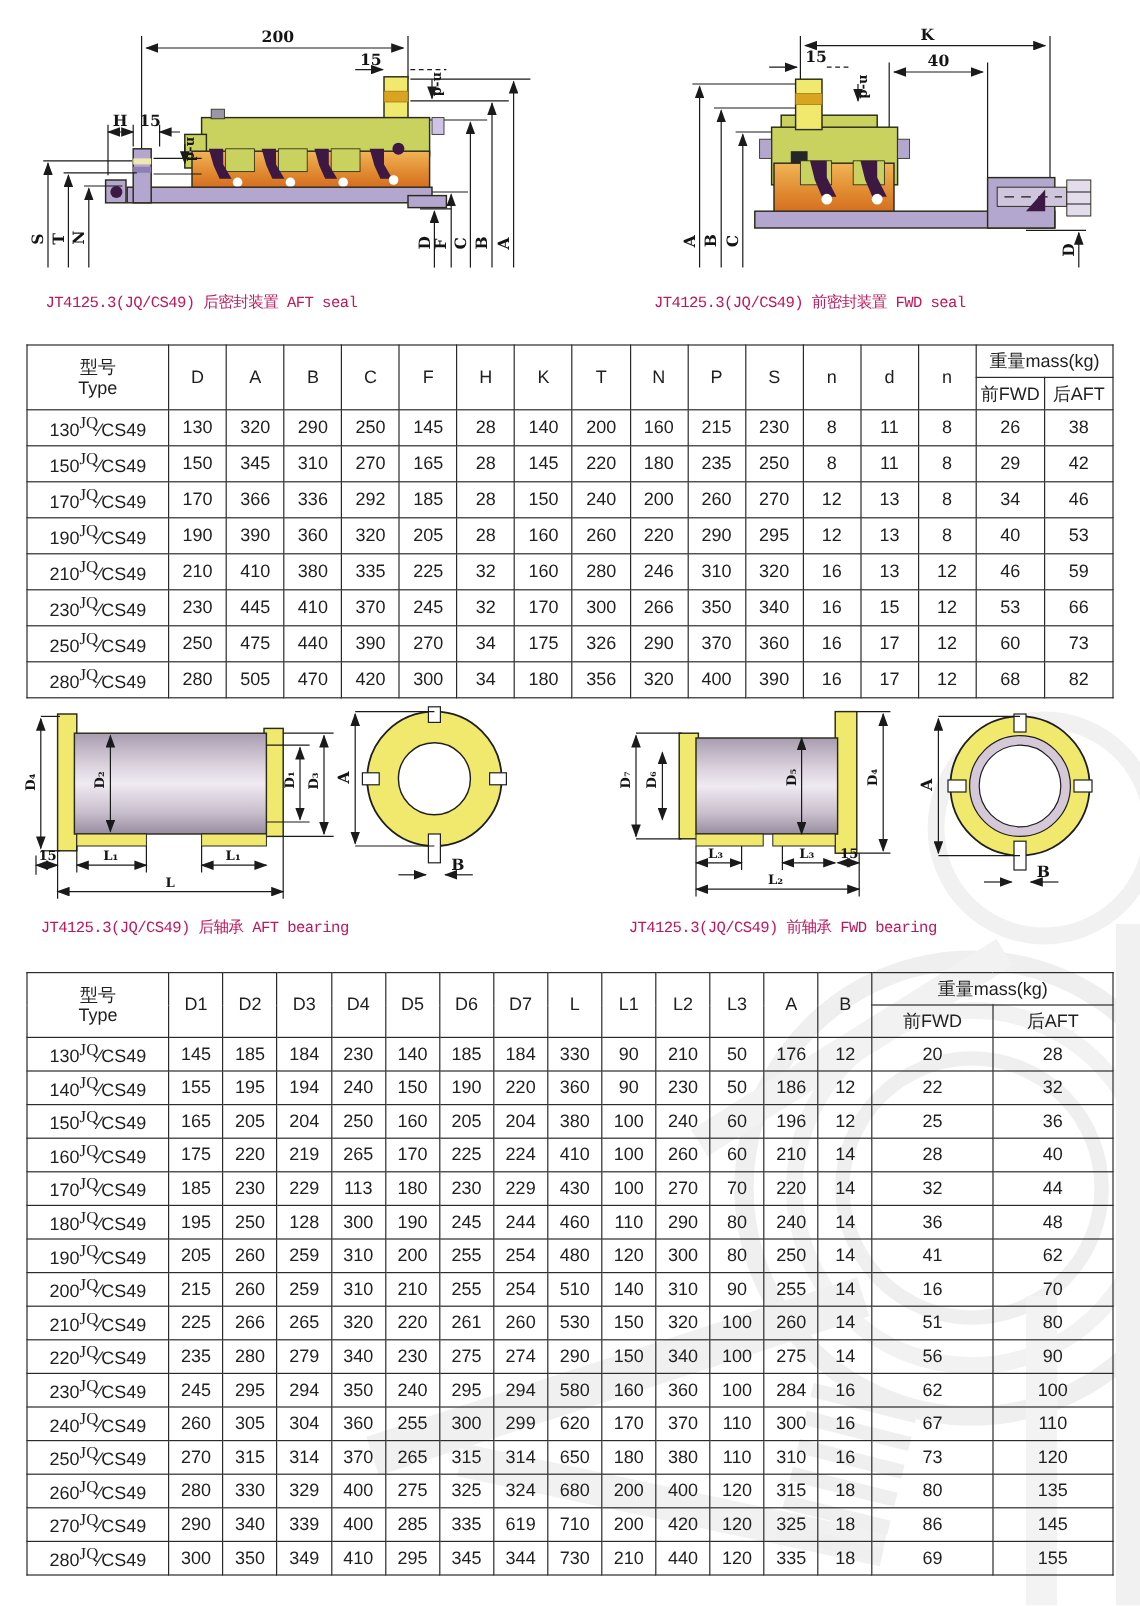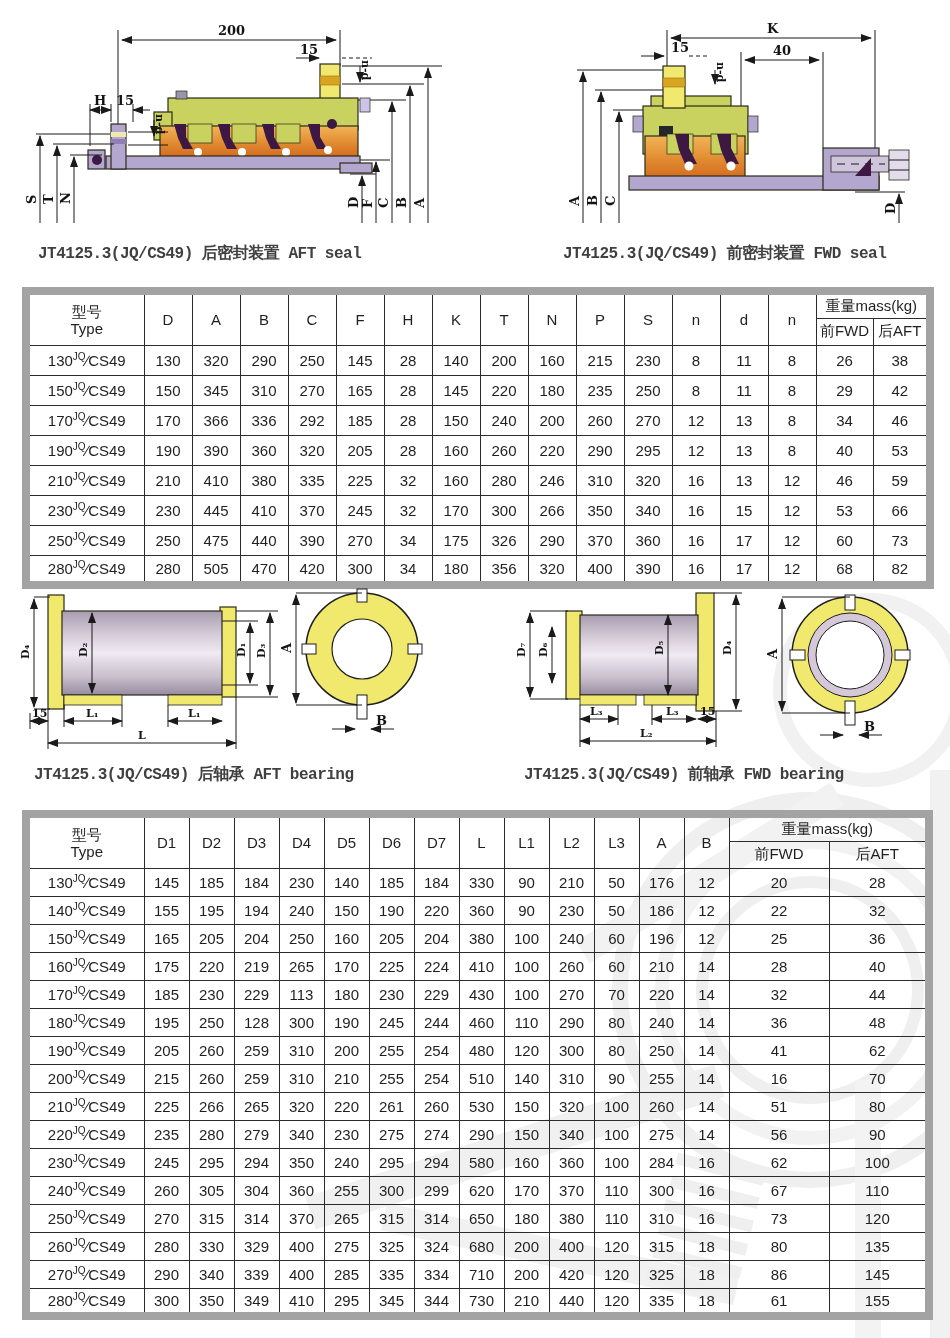--- a/index.html
+++ b/index.html
@@ -4,32 +4,32 @@
 <style>
   * { margin:0; padding:0; box-sizing:border-box; }
   html,body { width:950px; height:1338px; background:#ffffff; position:relative;
     font-family:"Liberation Sans", sans-serif; overflow:hidden; }
   .abs { position:absolute; }
   .layer0 { z-index:0; }
   .layer1 { z-index:1; }
 
   
   .caption { position:absolute; z-index:2; font-family:"Liberation Mono","DejaVu Sans Mono",monospace;
-    font-weight:bold; font-size:16px; color:#404040; white-space:nowrap; letter-spacing:-0.5px; }
+    font-weight:normal; font-size:13px; color:#be185d; white-space:nowrap; letter-spacing:-0.5px; }
 
   
   table { border-collapse:collapse; table-layout:fixed; background:transparent; }
   th, td { border:1px solid #2b2b2b; text-align:center; vertical-align:middle;
     color:#1f1f1f; font-size:15px; padding:0; overflow:hidden; }
   thead th { height:27px; font-weight:normal; }
   #seal-table tbody td { height:30px; }
   #bearing-table tbody td { height:28px; }
   .type-header div { line-height:17px; }
-  td .sup { font-size:10px; vertical-align:6px; letter-spacing:0; }
-  table { border:8px solid #a3a3a3; }
+  td .sup { font-size:14px; vertical-align:6px; letter-spacing:0;font-family:Liberation Serif, serif; }
+  table { border:1px solid #a3a3a3; }
 
   
   svg text { font-family:"DejaVu Serif", serif; font-weight:bold; fill:#141414; }
   svg .dimtxt { font-size:13px; }
   svg .dimtxt-s { font-size:11px; }
   svg line, svg path.dim { stroke:#1a1a1a; stroke-width:1; }
   svg .outline { stroke:#2a2a1a; stroke-width:1.2; }
 </style>
 </head>
 <body>
@@ -221,21 +221,21 @@
   <line x1="334" y1="162" x2="354" y2="162" stroke="#6a6078"></line>
   <path d="M300,168 L316,150 L316,168 z" fill="#3c1843"></path>
 
   <line x1="300" y1="184" x2="350" y2="184"></line>
   <line x1="344" y1="215" x2="344" y2="186" marker-end="url(#ar2)"></line>
   <text class="dimtxt" x="340" y="206" transform="rotate(-90 340 206)">D</text>
 </svg>
 </div>
 
 <div class="caption" style="left:38px;top:243px;">JT4125.3(JQ/CS49) 后密封装置 AFT seal</div>
-<div class="caption" style="left:563px;top:243px;">JT4125.3(JQ/CS49) 前密封装置 FWD seal</div>
+<div class="caption" style="left:545px;top:243px;">JT4125.3(JQ/CS49) 前密封装置 FWD seal</div>
 
 <div class="abs layer1" style="left:22px;top:287px;">
   <table id="seal-table" style="width:906px;">
     <colgroup>
         <col style="width: 118px;">
         <col style="width: 48px;">
         <col style="width: 48px;">
         <col style="width: 48px;">
         <col style="width: 48px;">
         <col style="width: 48px;">
@@ -877,21 +877,21 @@
           <td>135</td>
         </tr>
         <tr>
           <td><span>270</span><span class="sup">JQ</span><span>∕CS49</span></td>
           <td>290</td>
           <td>340</td>
           <td>339</td>
           <td>400</td>
           <td>285</td>
           <td>335</td>
-          <td>334</td>
+          <td>619</td>
           <td>710</td>
           <td>200</td>
           <td>420</td>
           <td>120</td>
           <td>325</td>
           <td>18</td>
           <td>86</td>
           <td>145</td>
         </tr>
         <tr>
@@ -902,18 +902,18 @@
           <td>410</td>
           <td>295</td>
           <td>345</td>
           <td>344</td>
           <td>730</td>
           <td>210</td>
           <td>440</td>
           <td>120</td>
           <td>335</td>
           <td>18</td>
-          <td>61</td>
+          <td>69</td>
           <td>155</td>
         </tr>
       </tbody>
   </table>
 </div>
 
 </body></html>

